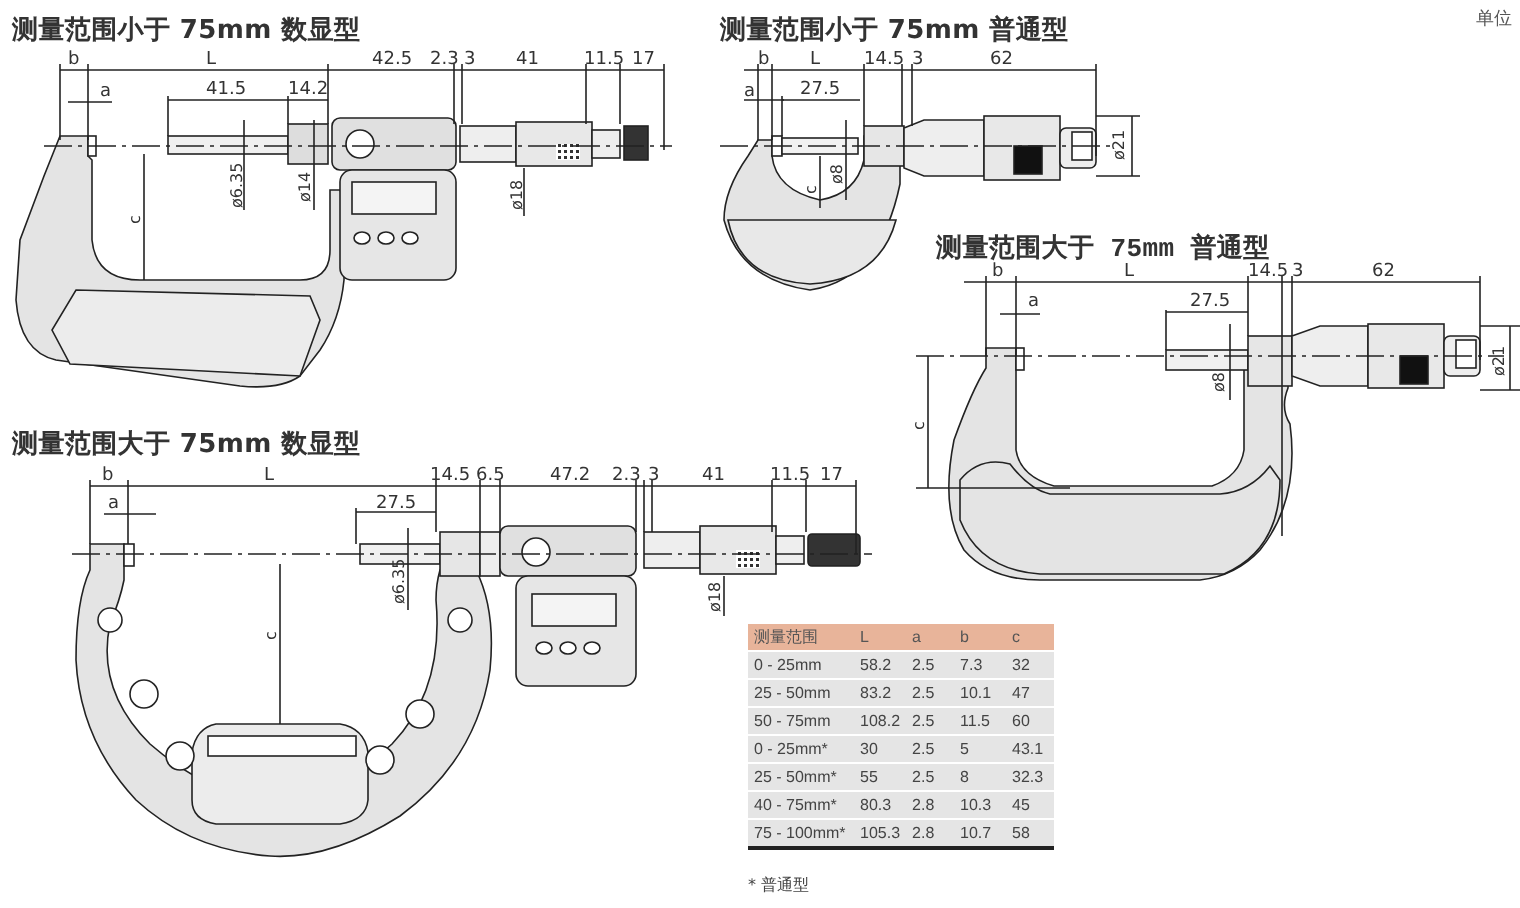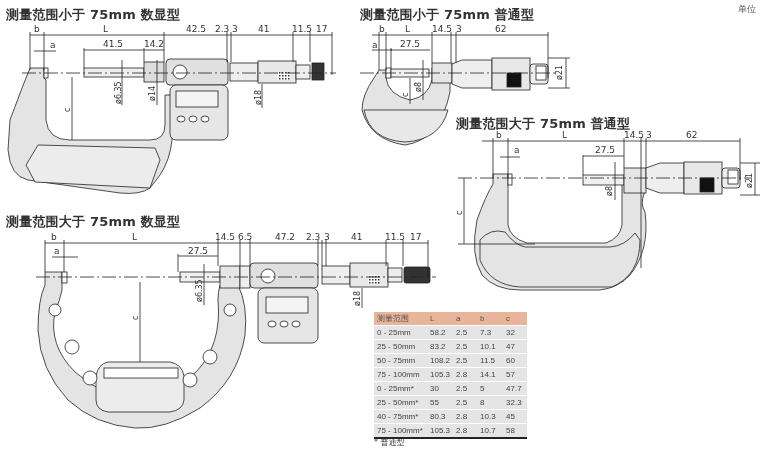--- a/index.html
+++ b/index.html
@@ -18,21 +18,21 @@
   .spec-table .c0 { width:47px; } .spec-table .c1 { width:18px; } .spec-table .c2 { width:18px; }
   .spec-table .c3 { width:20px; } .spec-table .c4 { width:18px; }
   .footnote { position:absolute; left:374px; top:437px; font-size:8px; color:#444; }
 </style>
 </head>
 <body>
 
 <div class="unit">单位</div>
 <div class="title" style="left:6px;top:6px;">测量范围小于 75mm 数显型</div>
 <div class="title" style="left:360px;top:6px;">测量范围小于 75mm 普通型</div>
-<div class="title" style="left:456px;top:115px;">测量范围大于 75mm 普通型</div>
+<div class="title" style="left:468px;top:115px;font-family:Liberation Mono, monospace;">测量范围大于 75mm 普通型</div>
 <div class="title" style="left:6px;top:213px;text-align:right;">测量范围大于 75mm 数显型</div>
 
 <svg class="drawing" width="760" height="454" viewBox="0 0 760 454">
   <defs>
     <marker id="arr" markerWidth="6" markerHeight="6" refX="5" refY="3" orient="auto-start-reverse">
       <path d="M0,0 L6,3 L0,6 z" fill="#222"></path>
     </marker>
     <pattern id="knurl" width="3" height="3" patternUnits="userSpaceOnUse">
       <rect width="3" height="3" fill="#fff"></rect>
         <rect width="1.5" height="1.5" fill="#333"></rect>
@@ -275,32 +275,25 @@
         <td>47</td>
     </tr>
     <tr>
       <td>50 - 75mm</td>
         <td>108.2</td>
         <td>2.5</td>
         <td>11.5</td>
         <td>60</td>
     </tr>
     <tr>
-      <td>75 - 100mm</td>
-        <td>105.3</td>
-        <td>2.8</td>
-        <td>14.1</td>
-        <td>57</td>
-    </tr>
-    <tr>
       <td>0 - 25mm*</td>
         <td>30</td>
         <td>2.5</td>
         <td>5</td>
-        <td>47.7</td>
+        <td>43.1</td>
     </tr>
     <tr>
       <td>25 - 50mm*</td>
         <td>55</td>
         <td>2.5</td>
         <td>8</td>
         <td>32.3</td>
     </tr>
     <tr>
       <td>40 - 75mm*</td>

